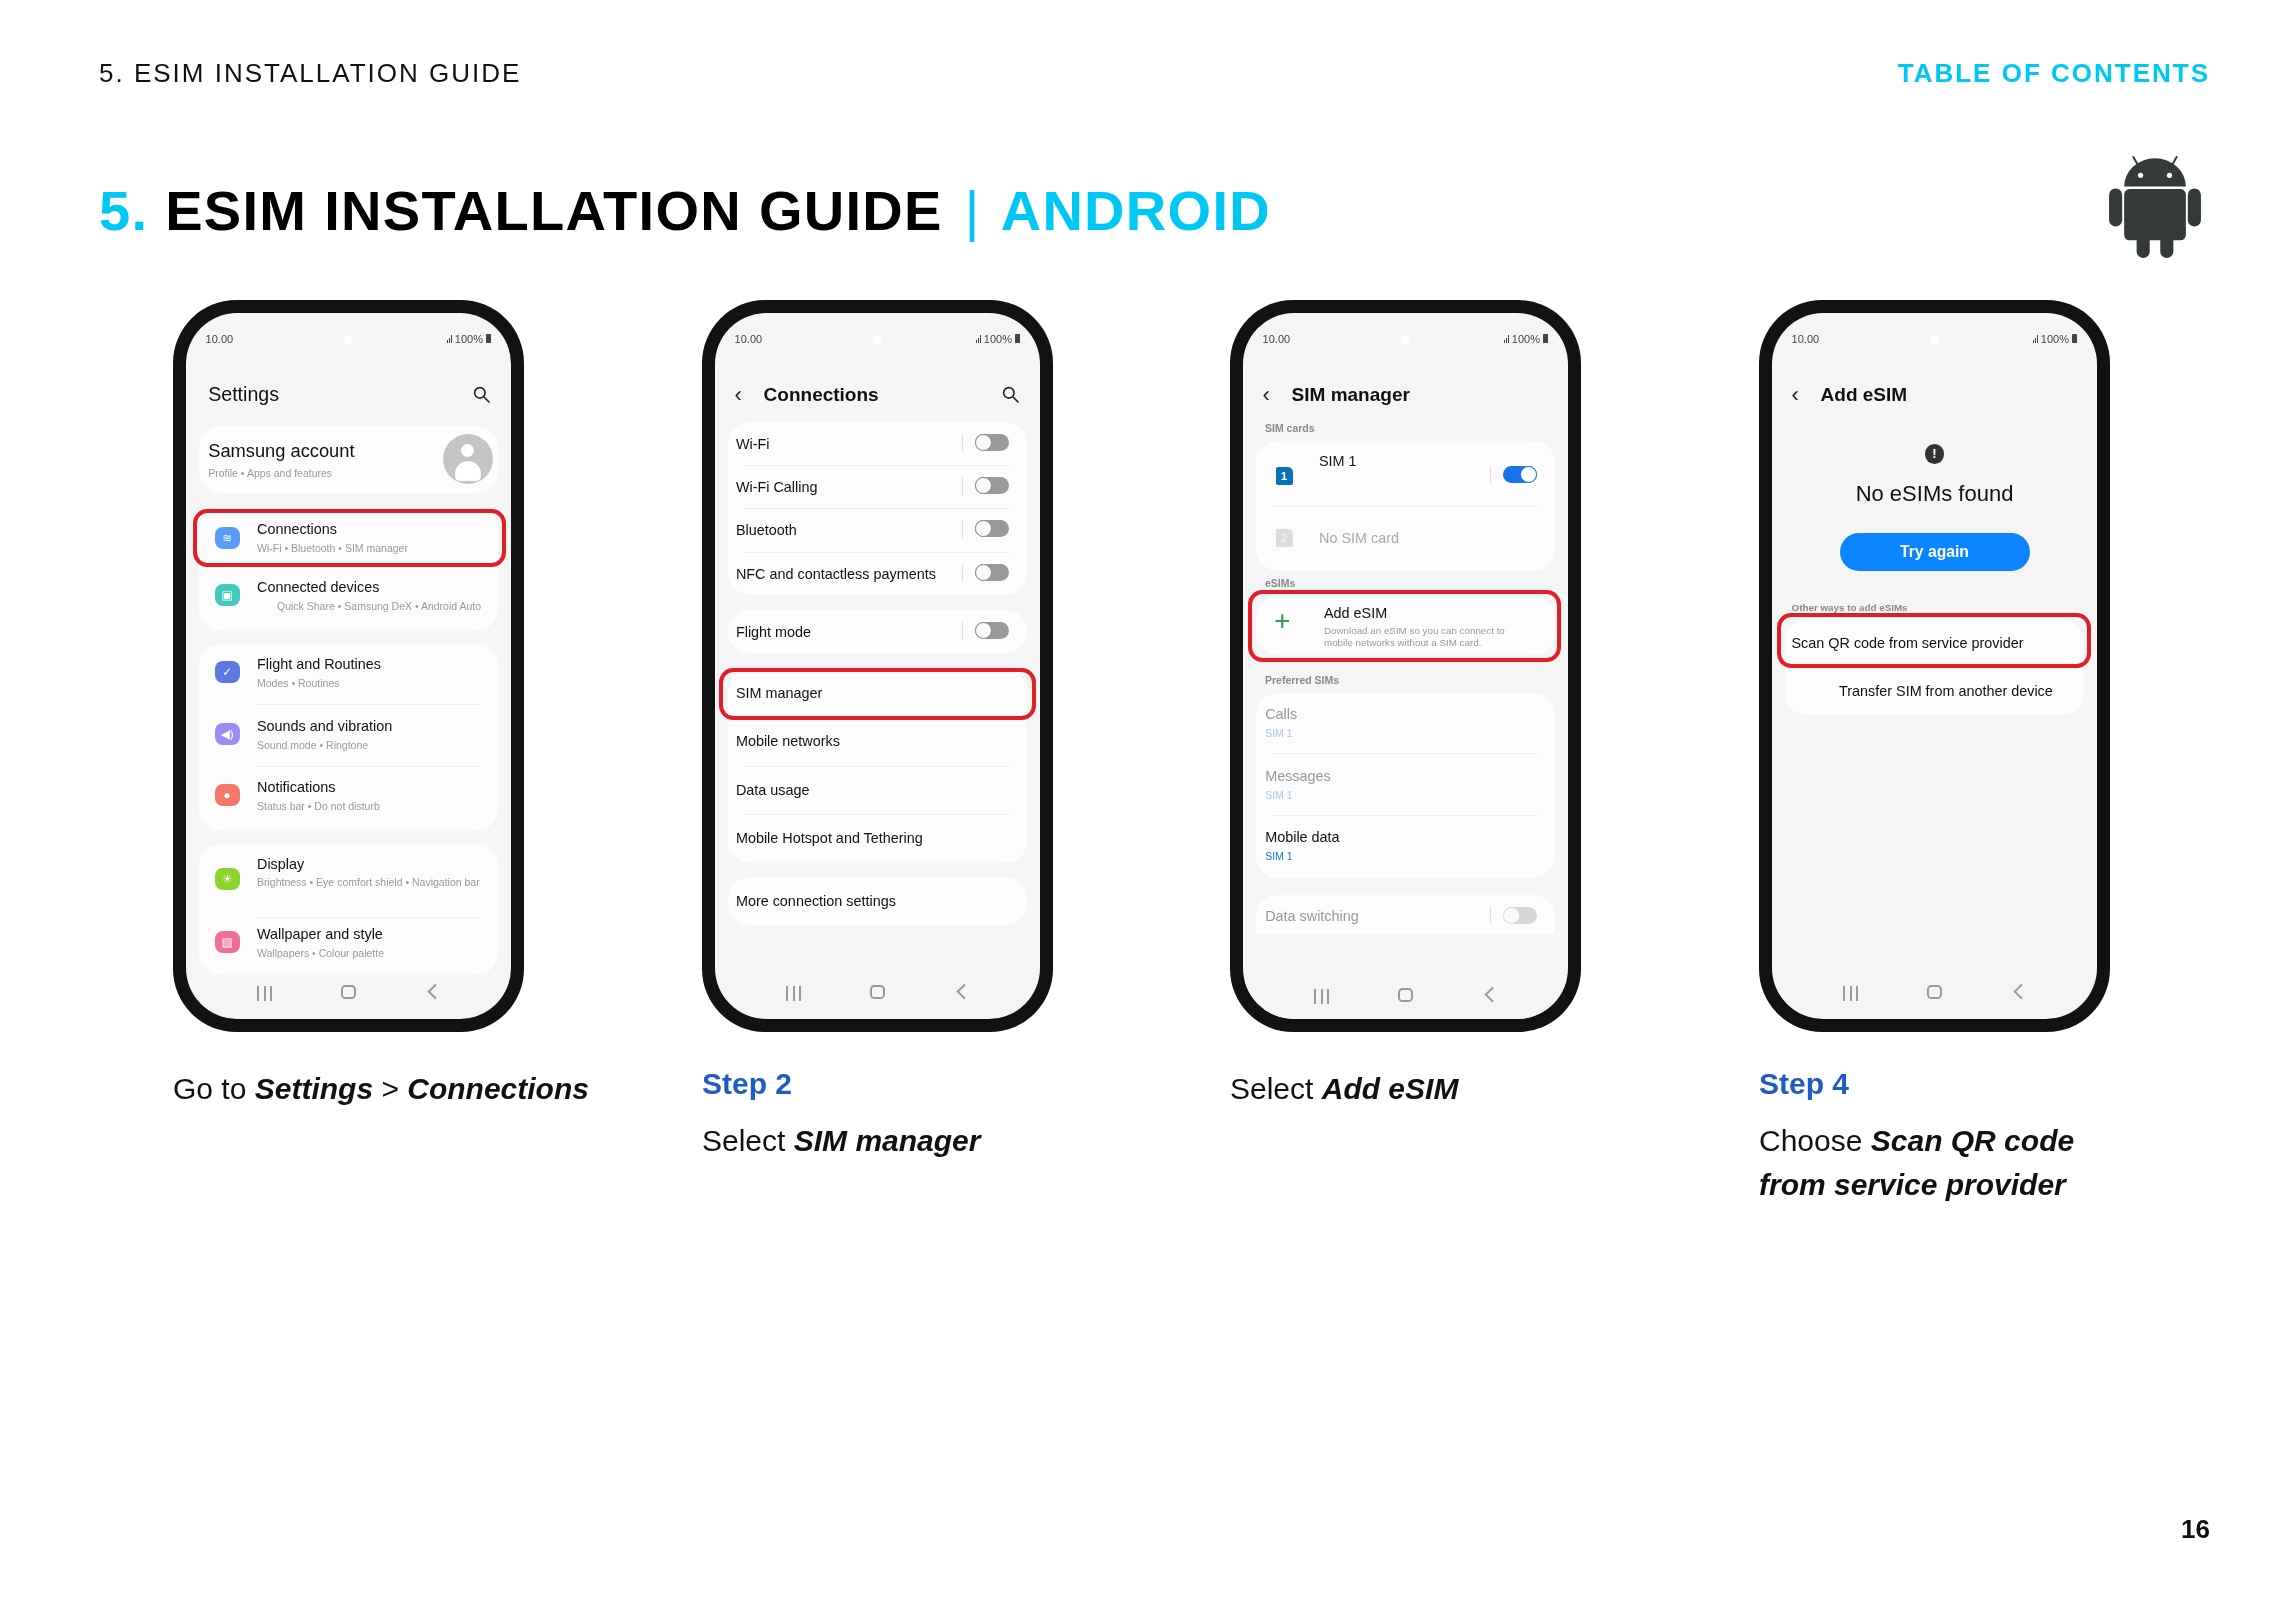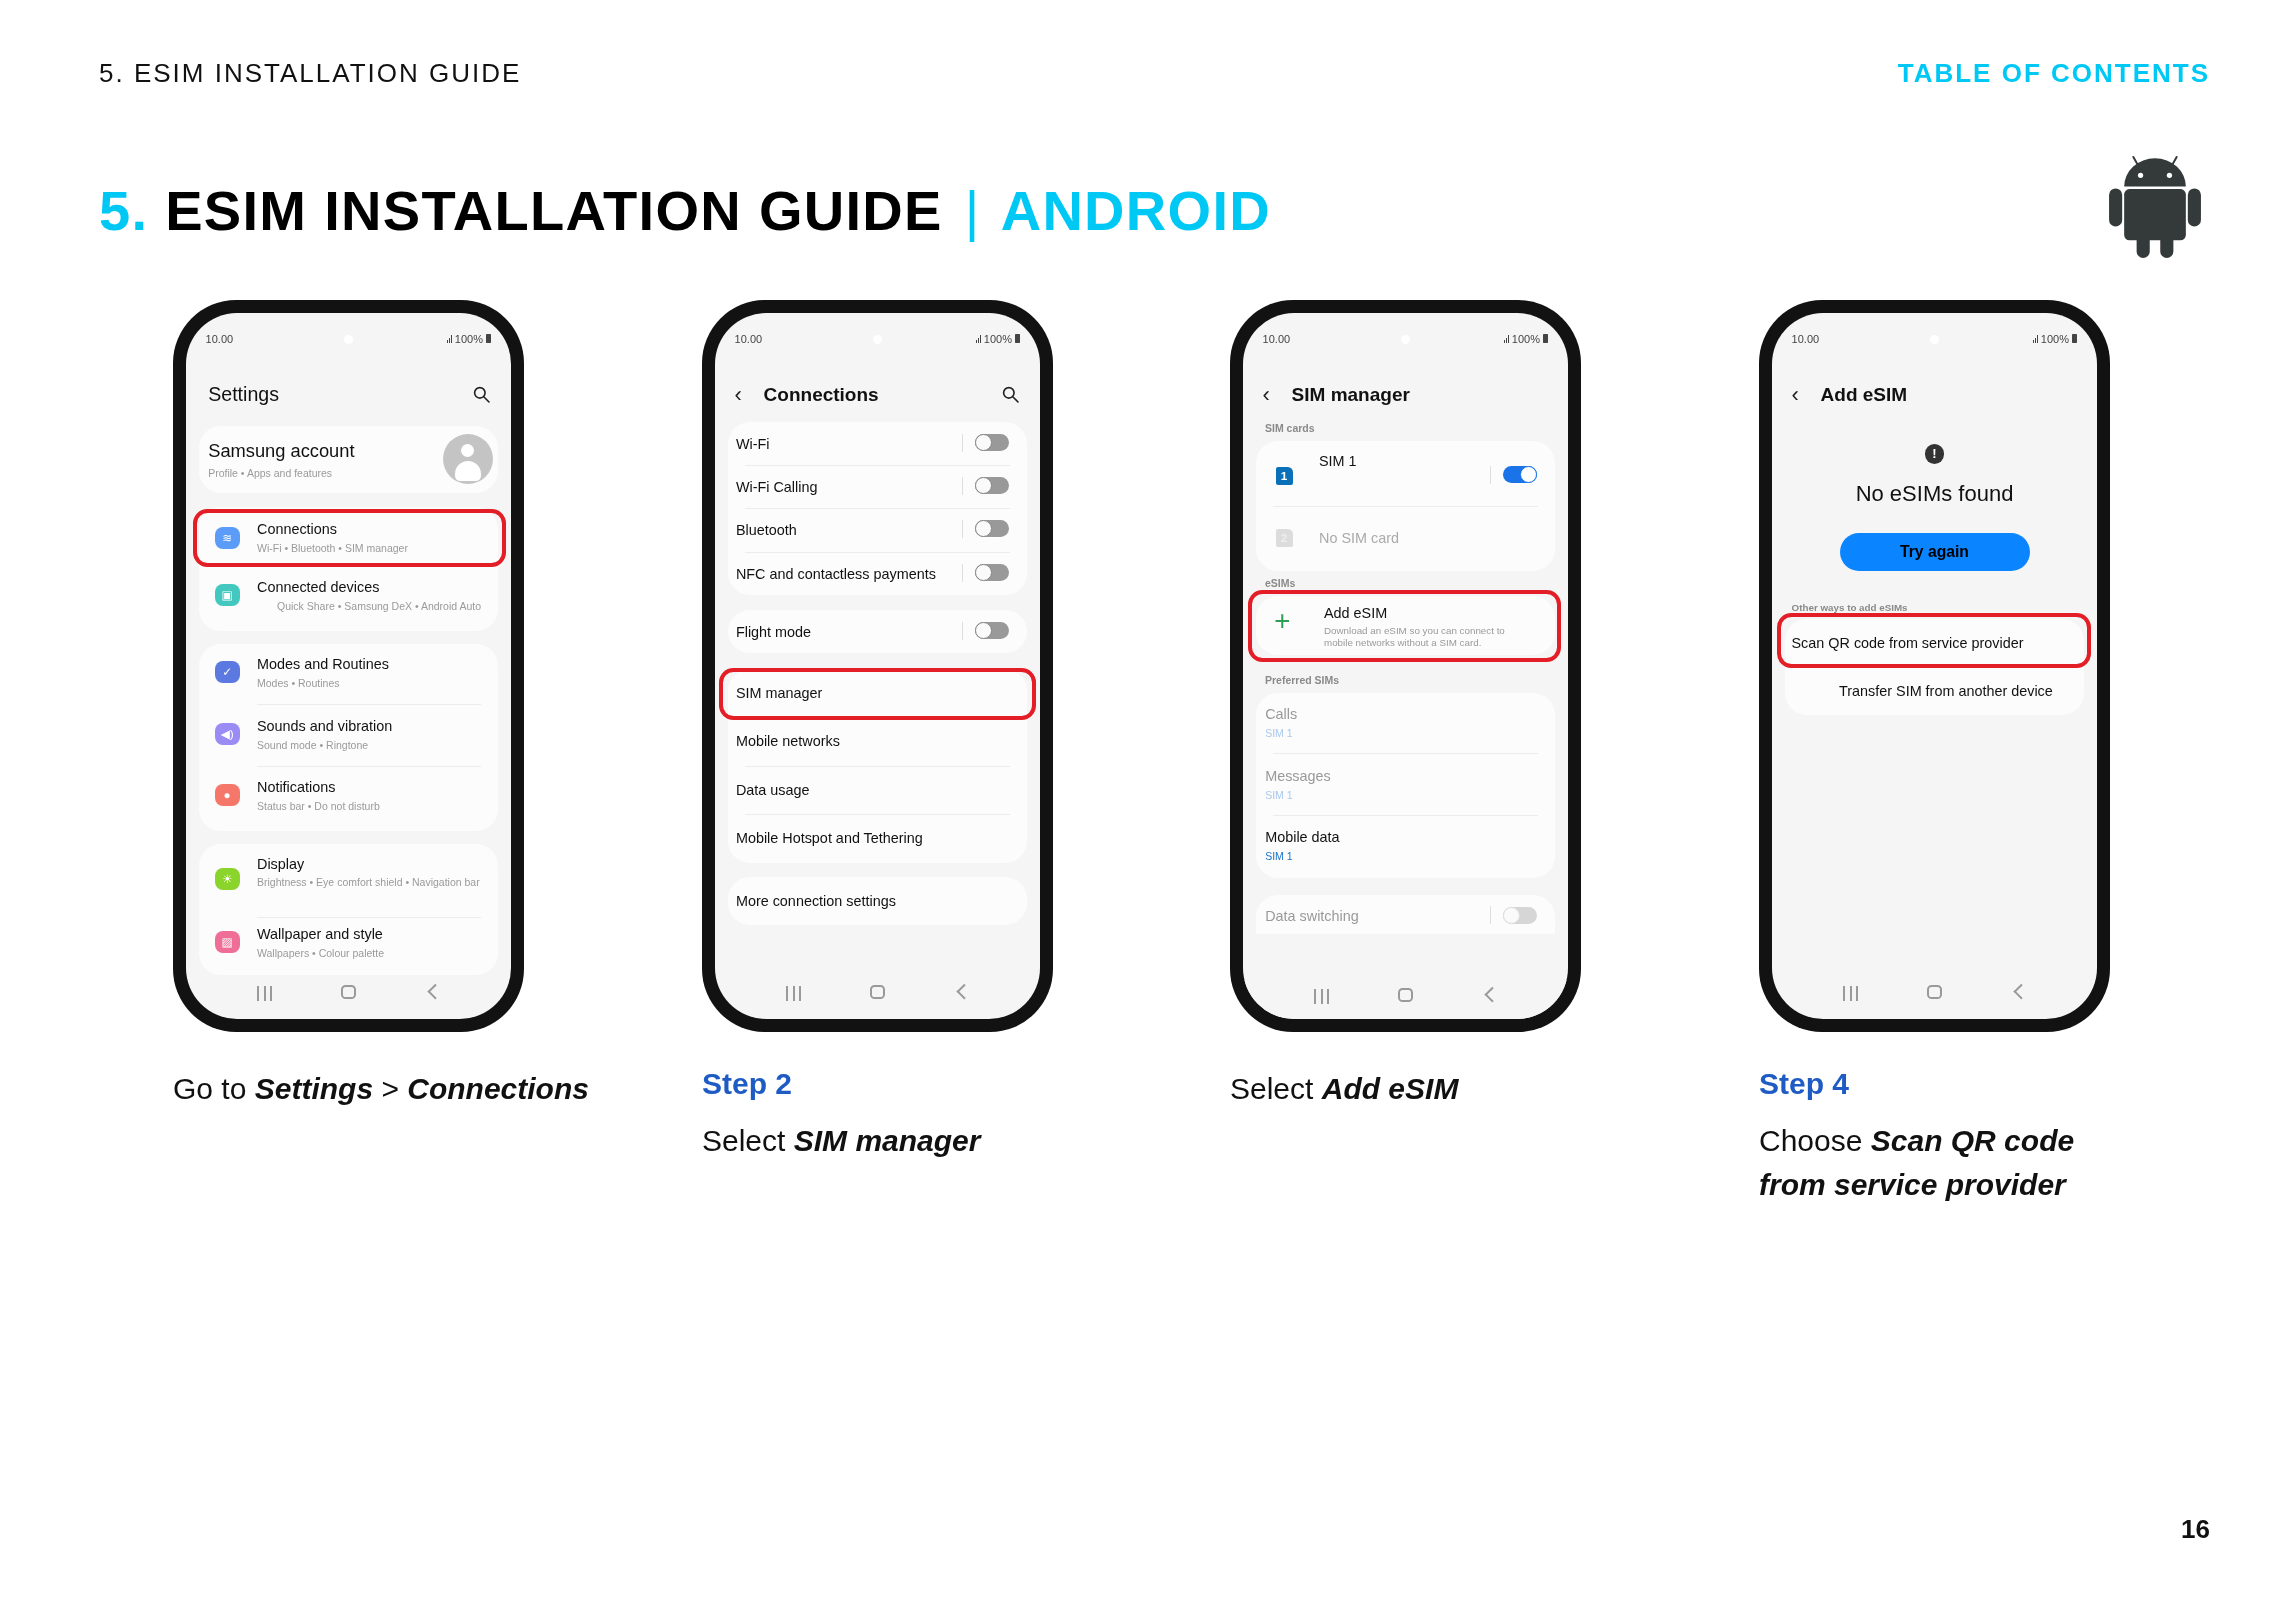--- a/index.html
+++ b/index.html
@@ -136,21 +136,21 @@
         <div class="ico" style="top:14.4px;background:#43c8c0;">▣</div>
         <span class="row-title" style="left:58px;top:9.2px;">Connected devices</span>
         <span class="row-sub" style="left:58px;top:30px;margin-left:20px;">Quick Share  •  Samsung DeX  •  Android Auto</span>
       </div>
     </div>
     <div class="highlight" style="left:6.5px;top:196px;width:313px;height:58px;"></div>
 
     <div class="card" style="top:331px;height:187px;">
       <div class="row" style="top:0;height:62px;">
         <div class="ico" style="top:17px;background:#5b79e0;">✓</div>
-        <span class="row-title" style="left:58px;top:11.8px;">Modes and Routines</span>
+        <span class="row-title" style="left:58px;top:11.8px;">Flight and Routines</span>
         <span class="row-sub" style="left:58px;top:33px;">Modes  •  Routines</span>
       </div>
       <div class="divider" style="left:58px;top:60px;"></div>
       <div class="row" style="top:62px;height:62px;">
         <div class="ico" style="top:17px;background:#9b8cf5;">◀)</div>
         <span class="row-title" style="left:58px;top:11.8px;">Sounds and vibration</span>
         <span class="row-sub" style="left:58px;top:33px;">Sound mode  •  Ringtone</span>
       </div>
       <div class="divider" style="left:58px;top:122px;"></div>
       <div class="row" style="top:123px;height:62px;">
@@ -371,21 +371,21 @@
         <span class="batt"></span>
       </span>
     </div>
     <div class="app-bar">
       <span class="back">‹</span>
       <span class="title">Add eSIM</span>
     </div>
 
     <div style="position:absolute;left:50%;top:131px;width:19.6px;height:19.6px;margin-left:-9.8px;border-radius:50%;background:#333;color:#fff;font-size:13px;font-weight:700;text-align:center;line-height:19.6px;">!</div>
     <div style="position:absolute;left:0;right:0;top:168px;text-align:center;font-size:22px;color:#111;">No eSIMs found</div>
-    <div style="position:absolute;left:50%;top:220px;width:190px;height:38px;margin-left:-95px;border-radius:19px;background:#0a84ff;color:#000000;font-size:15.7px;font-weight:700;text-align:center;line-height:38px;">Try again</div>
+    <div style="position:absolute;left:50%;top:220px;width:190px;height:38px;margin-left:-95px;border-radius:19px;background:#0a84ff;color:#ffffff;font-size:15.7px;font-weight:700;text-align:center;line-height:38px;">Try again</div>
 
     <span class="section-label" style="top:289px;left:19.6px;font-size:9.8px;">Other ways to add eSIMs</span>
     <div class="card" style="top:306px;height:96px;">
       <div class="row" style="top:0;height:48px;">
         <span class="row-title" style="left:6.5px;top:15.7px;">Scan QR code from service provider</span>
       </div>
       <div class="row" style="top:48px;height:47px;">
         <span class="row-title" style="left:6px;top:15.7px;margin-left:48px;">Transfer SIM from another device</span>
       </div>
     </div>

